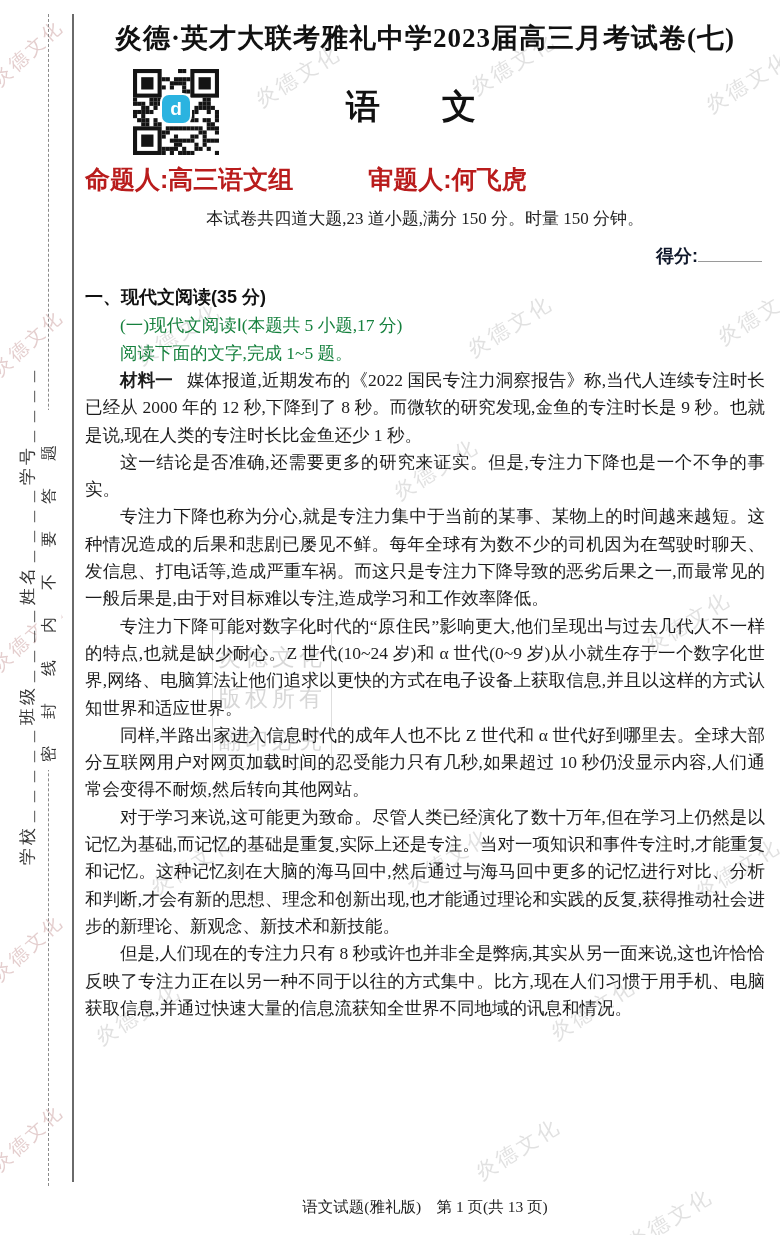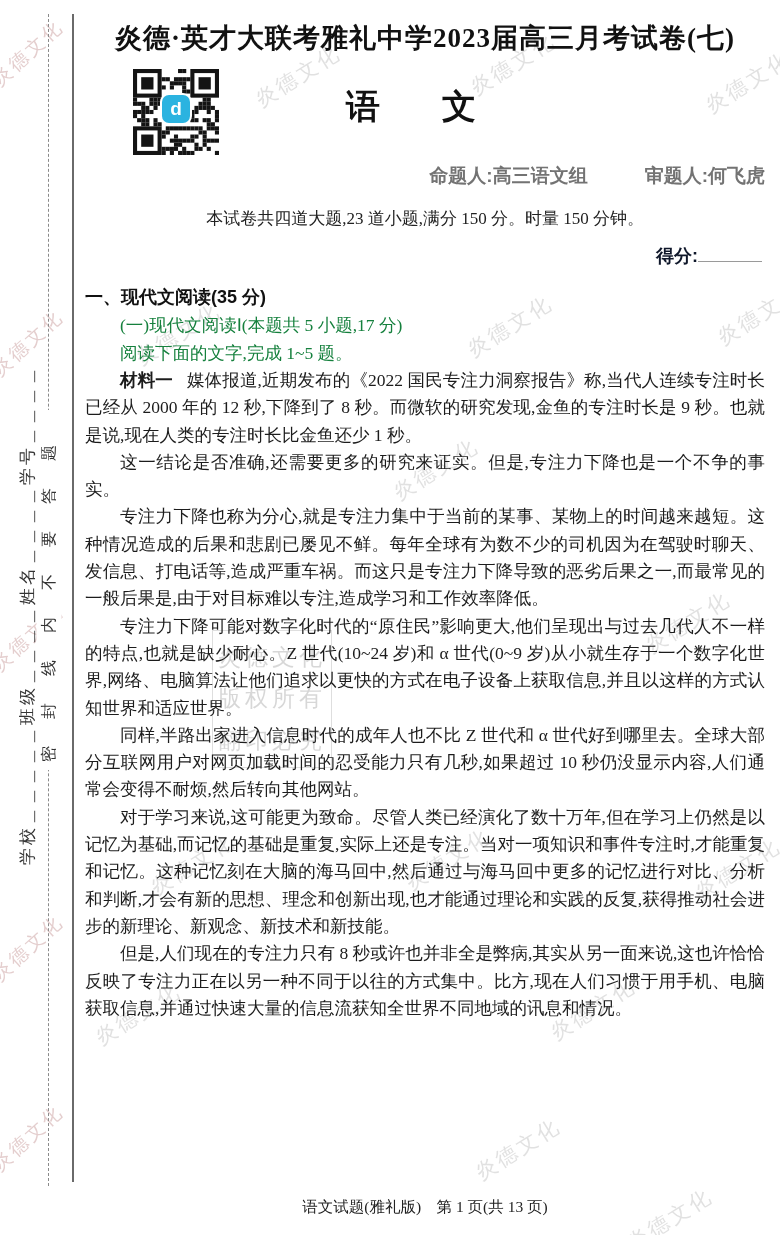--- a/index.html
+++ b/index.html
@@ -29,22 +29,22 @@
   .exam-title{position:absolute;left:85px;right:15px;top:20px;text-align:center;font-size:27px;
       font-weight:bold;letter-spacing:1px;color:#111;z-index:2;}
   .qr-wrap{position:absolute;left:133px;top:64px;width:86px;height:96px;z-index:2;}
   .qr-wrap svg{display:block;}
   .qr-logo{position:absolute;left:29px;top:31px;width:28px;height:28px;border-radius:7px;
       display:flex;align-items:center;justify-content:center;
       font-family:"Liberation Sans",sans-serif;font-weight:bold;font-size:19px;color:#fff;
       box-shadow:0 0 0 2px #fff;}
   .subject-title{position:absolute;left:71px;right:15px;top:84px;text-align:center;font-size:34px;
       font-weight:bold;letter-spacing:14px;font-family:"Liberation Sans",sans-serif;color:#111;z-index:2;}
-  .setters{position:absolute;left:85px;right:15px;top:163px;text-align:right;font-size:19px;
-      font-weight:bold;font-family:"Liberation Sans",sans-serif;color:#737373;z-index:2;}
+  .setters{position:absolute;left:85px;right:15px;top:163px;text-align:left;font-size:25px;
+      font-weight:bold;font-family:"Liberation Sans",sans-serif;color:#b91c1c;z-index:2;}
   .paper-info{position:absolute;left:85px;right:15px;top:207px;text-align:center;font-size:17px;color:#222;z-index:2;}
   .score{position:absolute;right:18px;top:244px;font-size:18px;font-weight:bold;
       font-family:"Liberation Sans",sans-serif;color:#0f172a;z-index:2;}
   .score-blank{display:inline-block;width:64px;height:14px;border-bottom:1.6px solid #9a9a9a;vertical-align:baseline;}
 
   
   .body-text{position:absolute;left:85px;right:15px;top:283px;z-index:2;}
   .sec-title{font-size:18px;font-weight:bold;font-family:"Liberation Sans",sans-serif;
       line-height:28px;color:#111;}
   .sub-title,.instruction{font-size:17.5px;line-height:28px;text-indent:2em;color:#15803d;}

